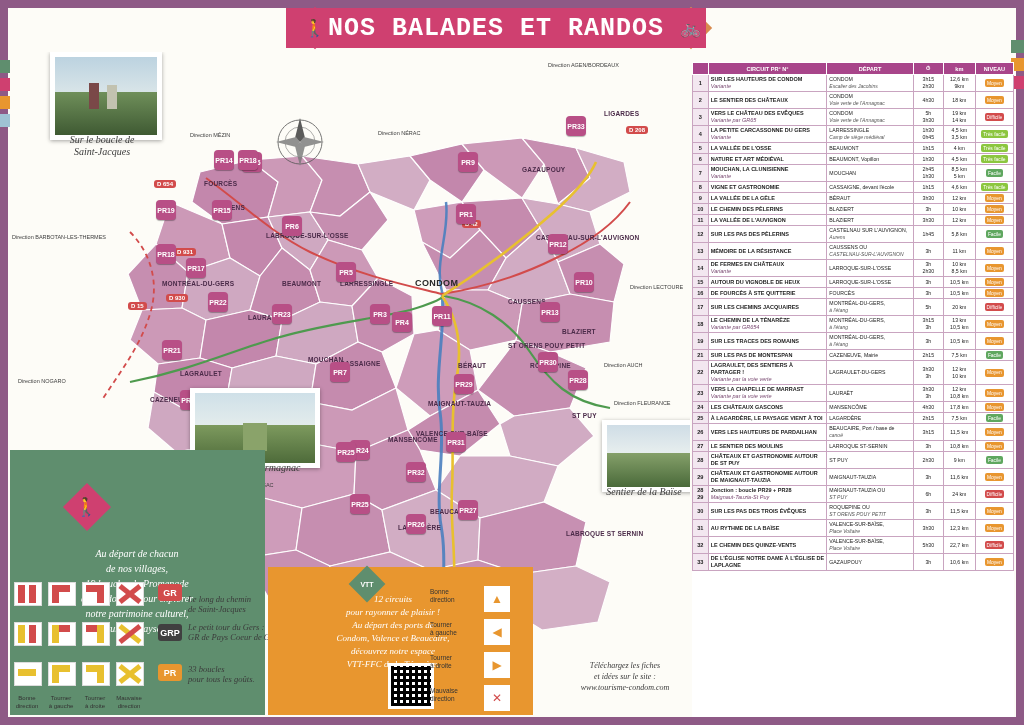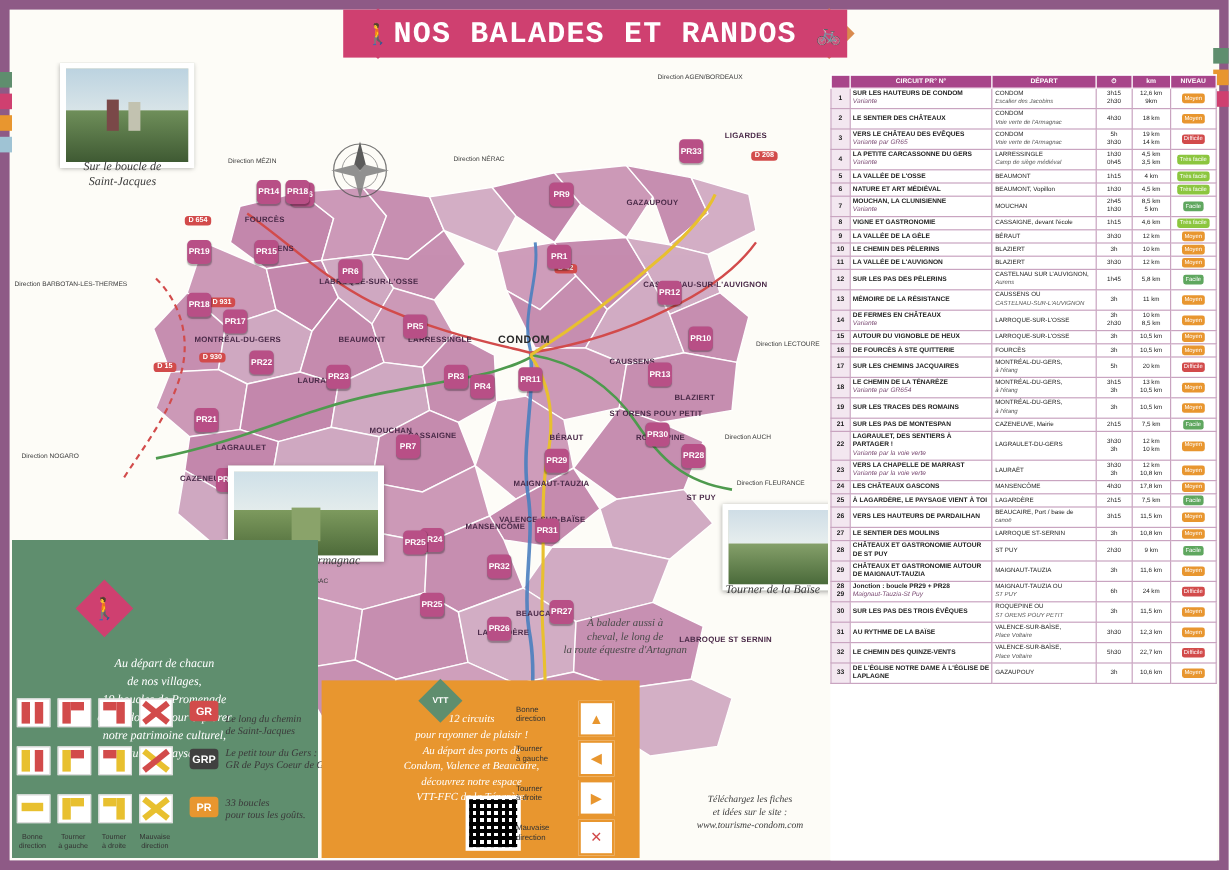--- a/index.html
+++ b/index.html
@@ -366,25 +366,22 @@
     <div class="ph-sky" style="background:linear-gradient(#cfe0e8,#e3ecec);"></div>
     <div class="ph-ground" style="background:linear-gradient(#7d9a5e,#4e6b3a);"></div>
     <div style="position:absolute;left:48px;top:30px;width:24px;height:28px;background:#8aa36a;"></div>
   </div>
   <div class="photo-caption" style="left:176px;top:410px;width:128px;">Voie verte de l'Armagnac</div>
 
   <div class="photo" style="left:592px;top:368px;width:84px;height:62px;">
     <div class="ph-sky" style="background:linear-gradient(#cfdde6,#e7eeee);"></div>
     <div class="ph-ground" style="background:linear-gradient(#85a06a,#4a6a3a);"></div>
   </div>
-  <div class="photo-caption" style="left:588px;top:434px;width:92px;">Tourner de la Baïse</div>
-
-  <div class="hand" style="left: 438px; top: 462px; width: 146px; text-align: center; white-space: pre-line;">À balader aussi à
-cheval, le long de
-la route équestre d'Artagnan</div>
+  <div class="photo-caption" style="left:588px;top:434px;width:92px;">Sentier de la Baïse</div>
+
 </div>
 
 <div id="legend-green">
   <div class="walker-diamond"></div>
   <div class="walker-glyph">🚶</div>
   <div class="txt" style="white-space: pre-line;">Au départ de chacun
 de nos villages,
 19 boucles de Promenade
 et Randonnée pour explorer
 notre patrimoine culturel,

